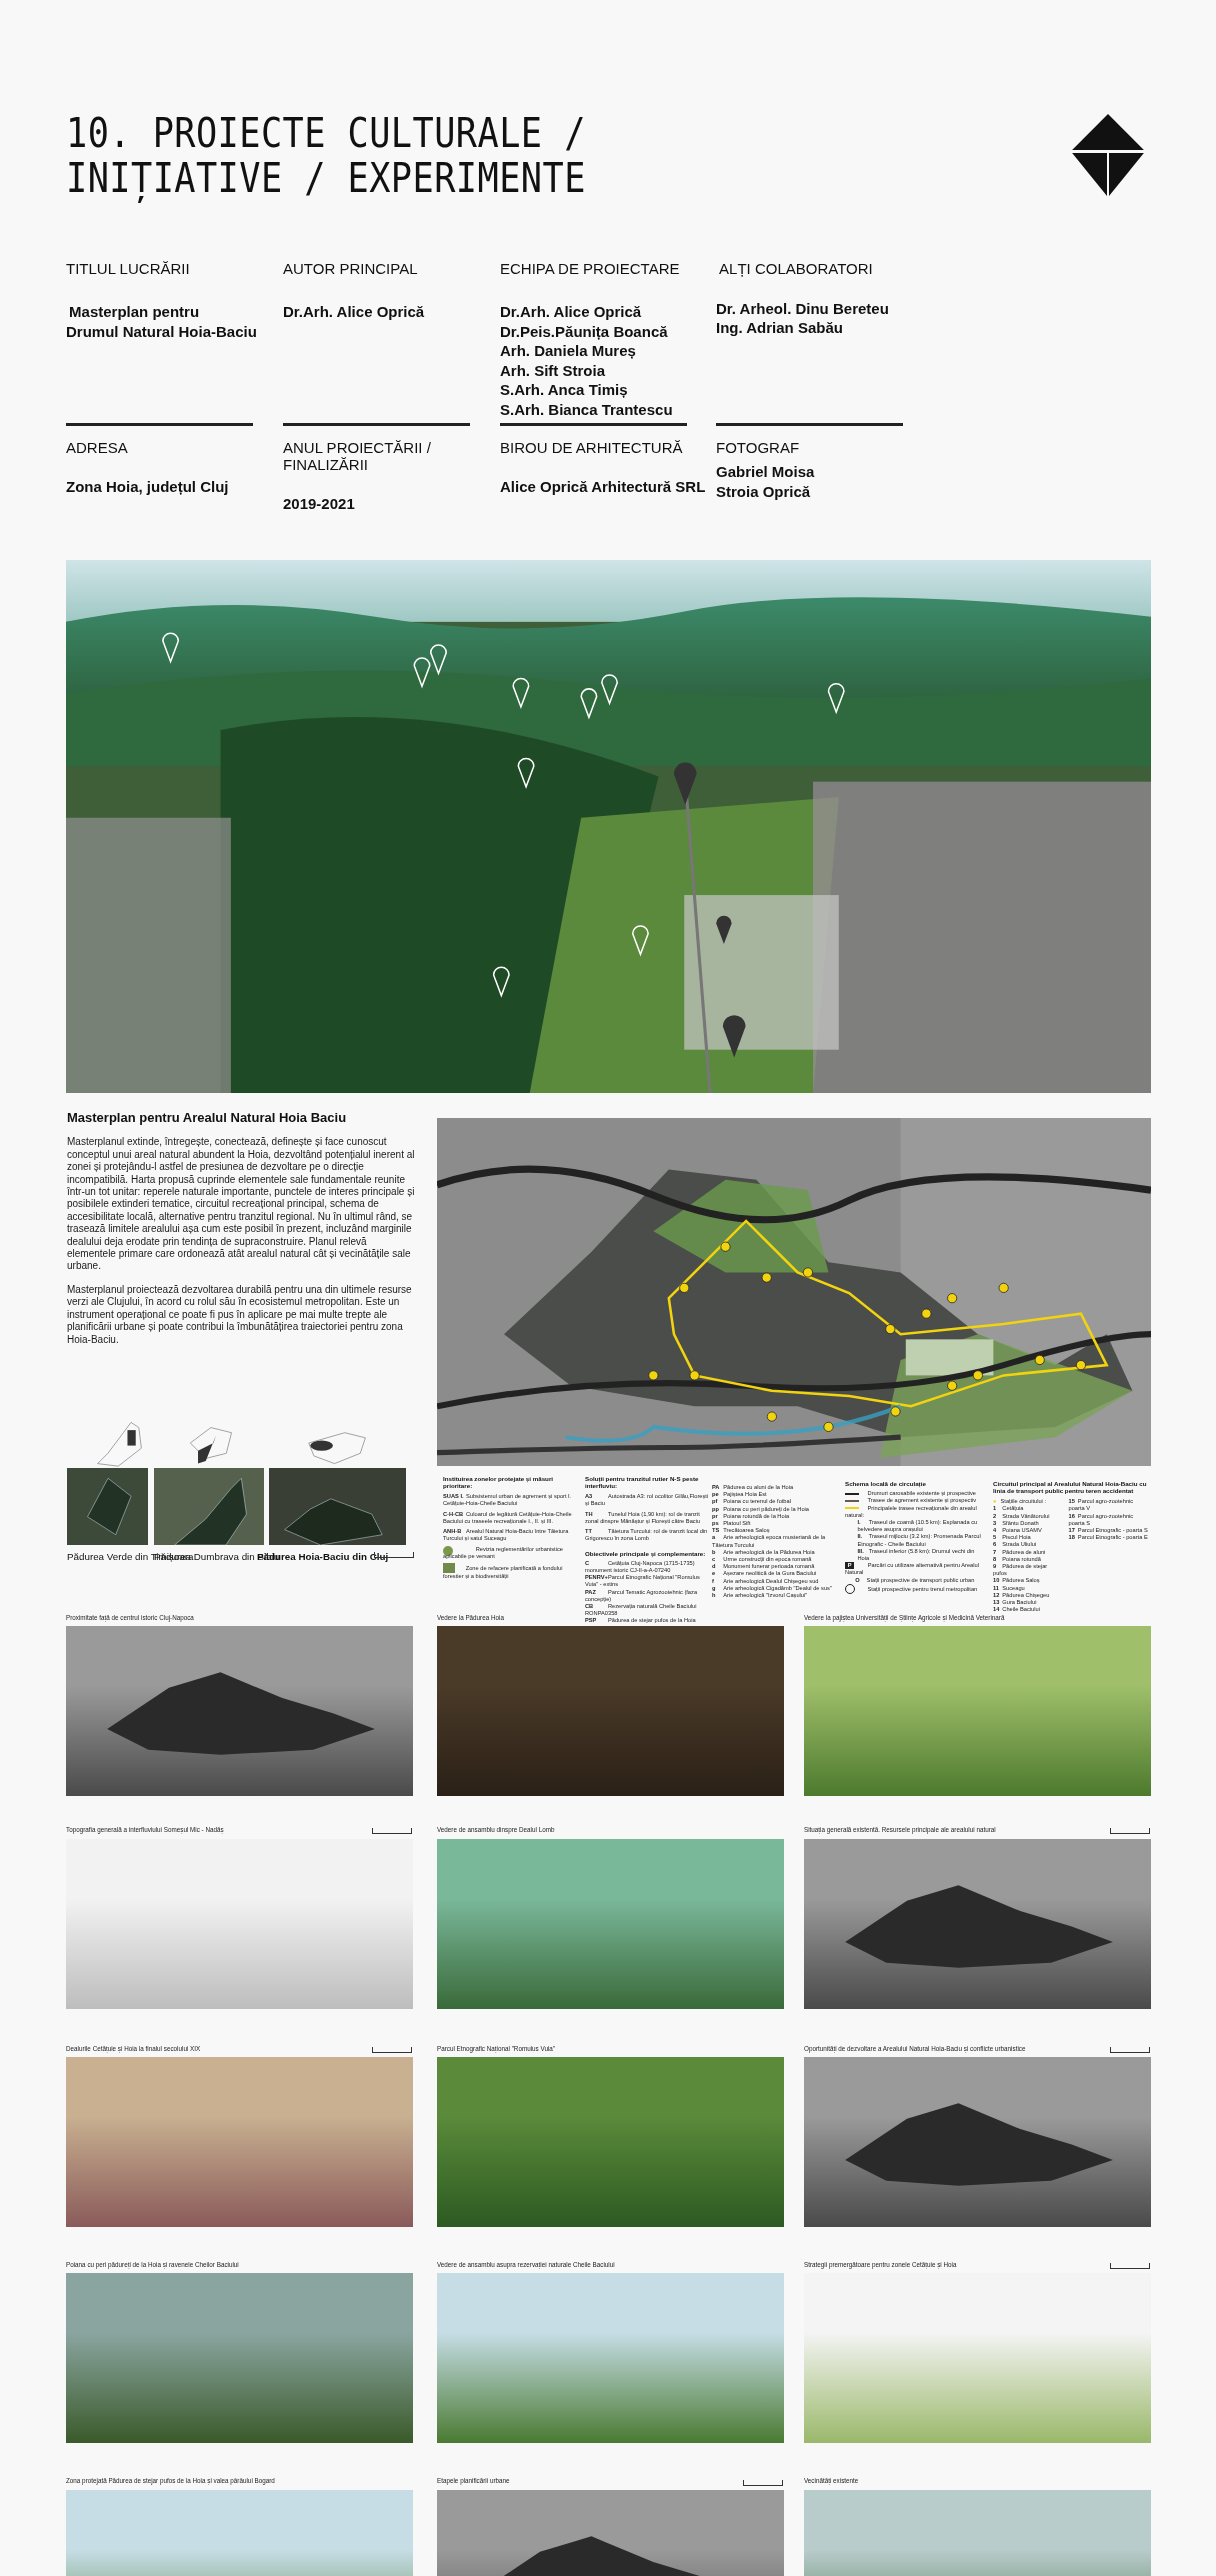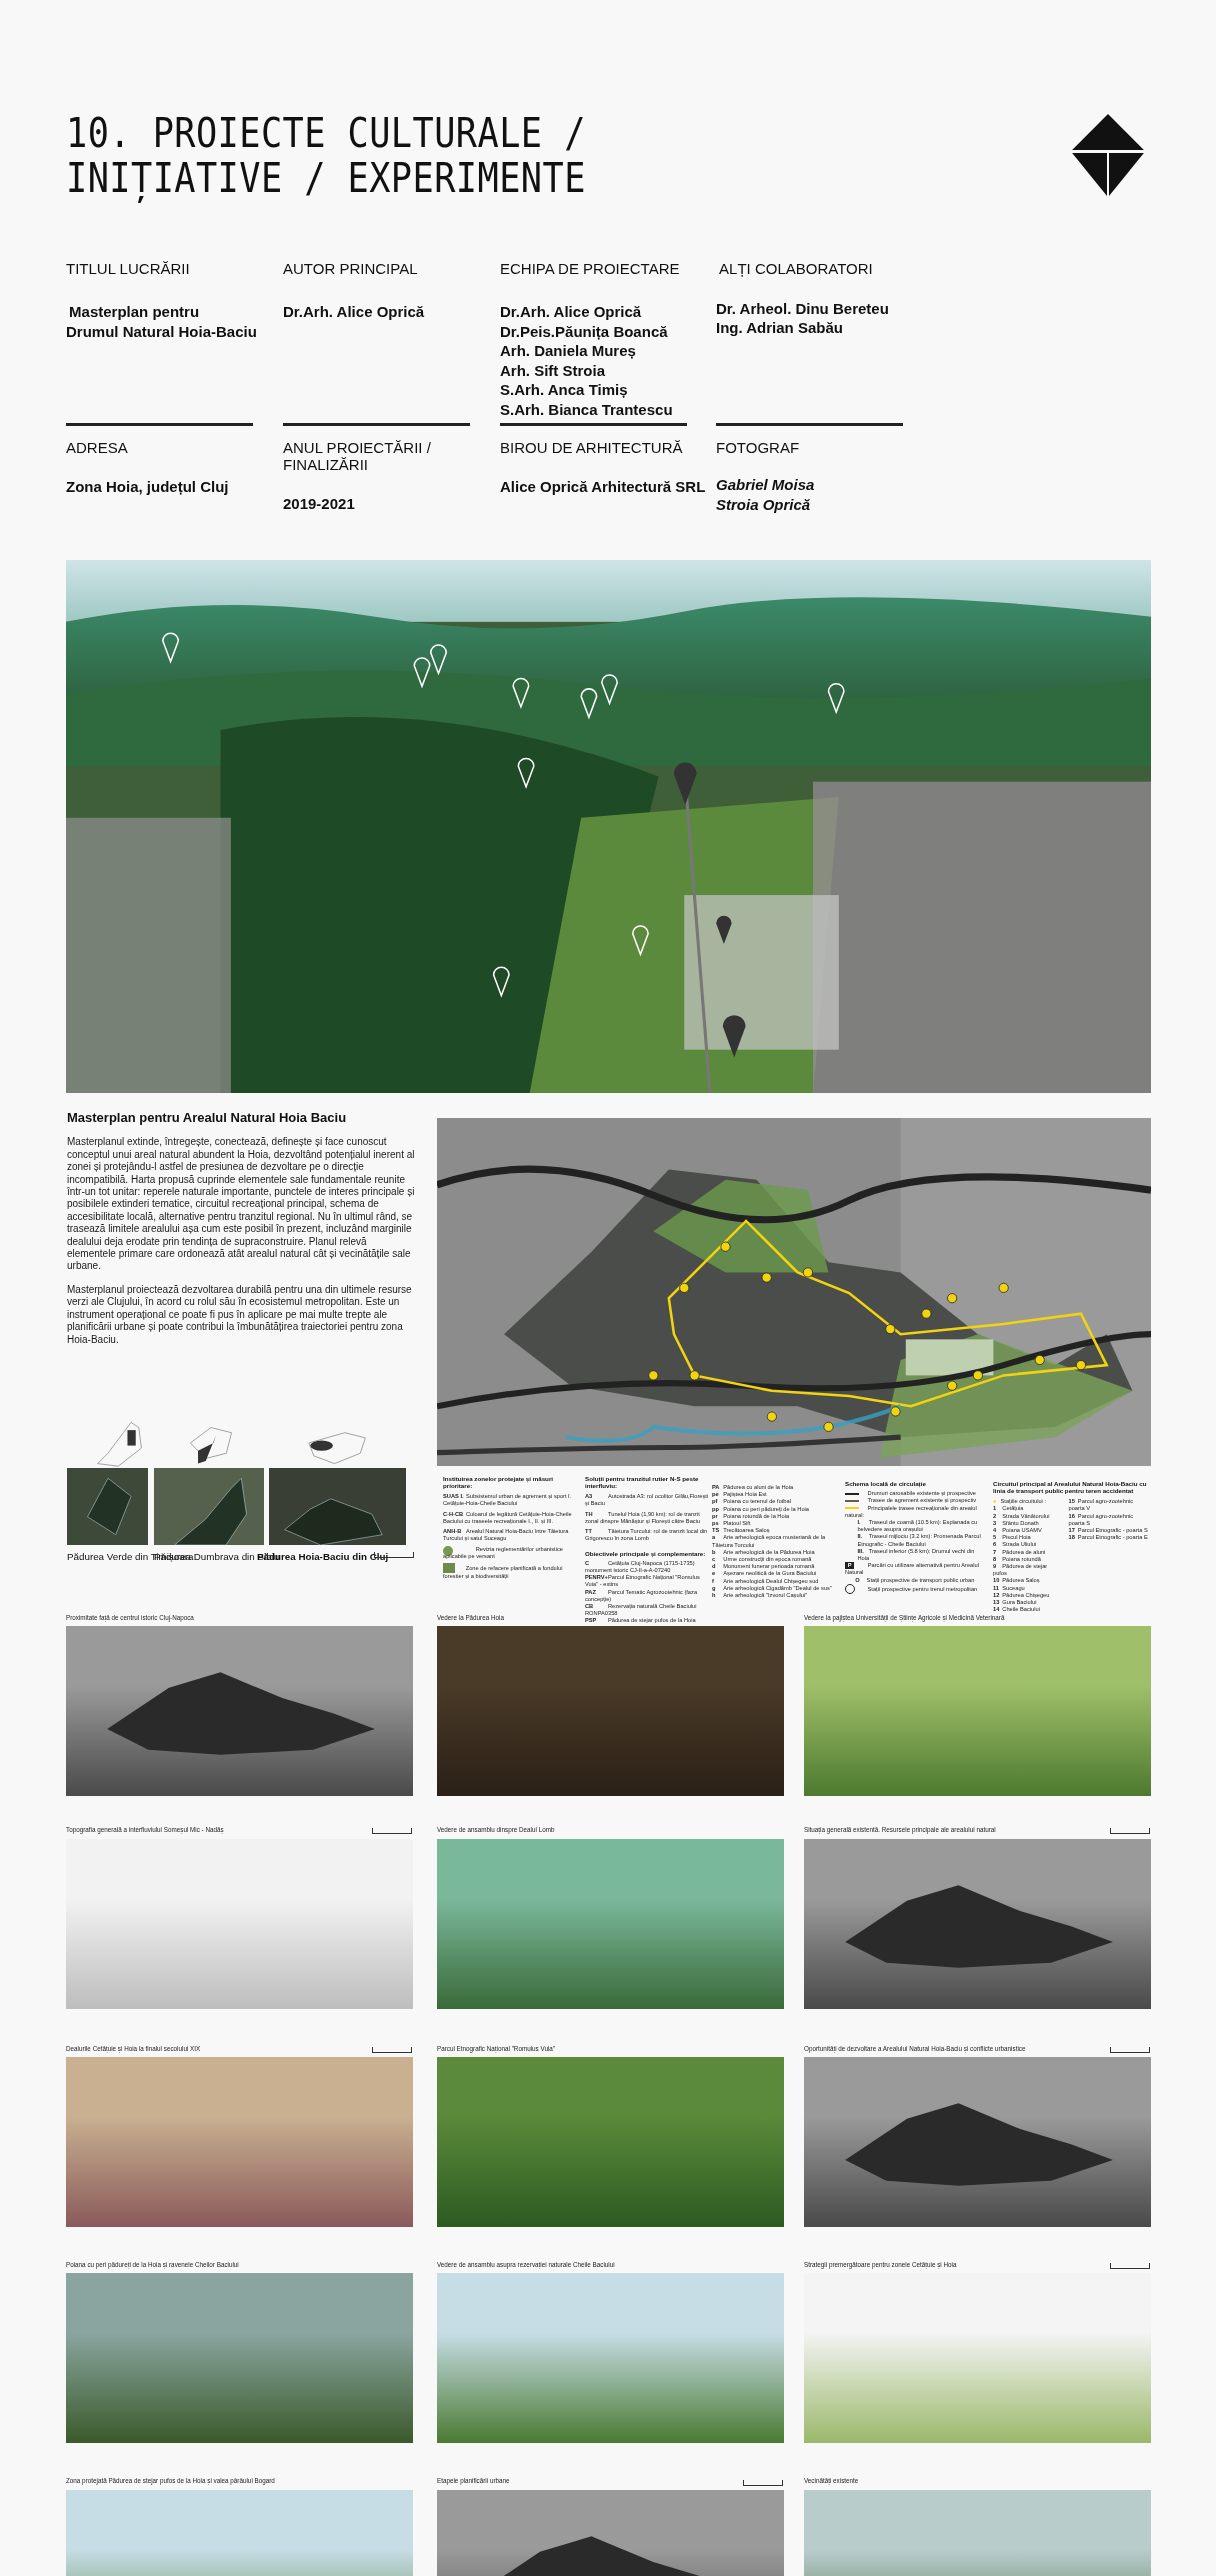--- a/index.html
+++ b/index.html
@@ -93,21 +93,21 @@
       </div>
   </div>
   <div class="abs" style="left:434px;top:0;width:216px;">
     <div class="info-label">BIROU DE ARHITECTURĂ</div>
     <div style="margin-top:20.6px;">
         <div class="info-value">Alice Oprică Arhitectură SRL</div>
       </div>
   </div>
   <div class="abs" style="left:650px;top:0;width:206px;">
     <div class="info-label">FOTOGRAF</div>
-    <div style="margin-top:19px;font-style:italic;">
+    <div style="margin-top:6px;">
       <div class="info-value">Gabriel Moisa</div>
       <div class="info-value">Stroia Oprică</div>
     </div>
   </div>
 </div>
 
 <div class="abs photo" style="left:66px;top:560px;width:1085px;height:533px;">
   <svg viewBox="0 0 2106 1034" preserveAspectRatio="none">
     <defs>
       <linearGradient id="sky" x1="0" y1="0" x2="0" y2="1">

